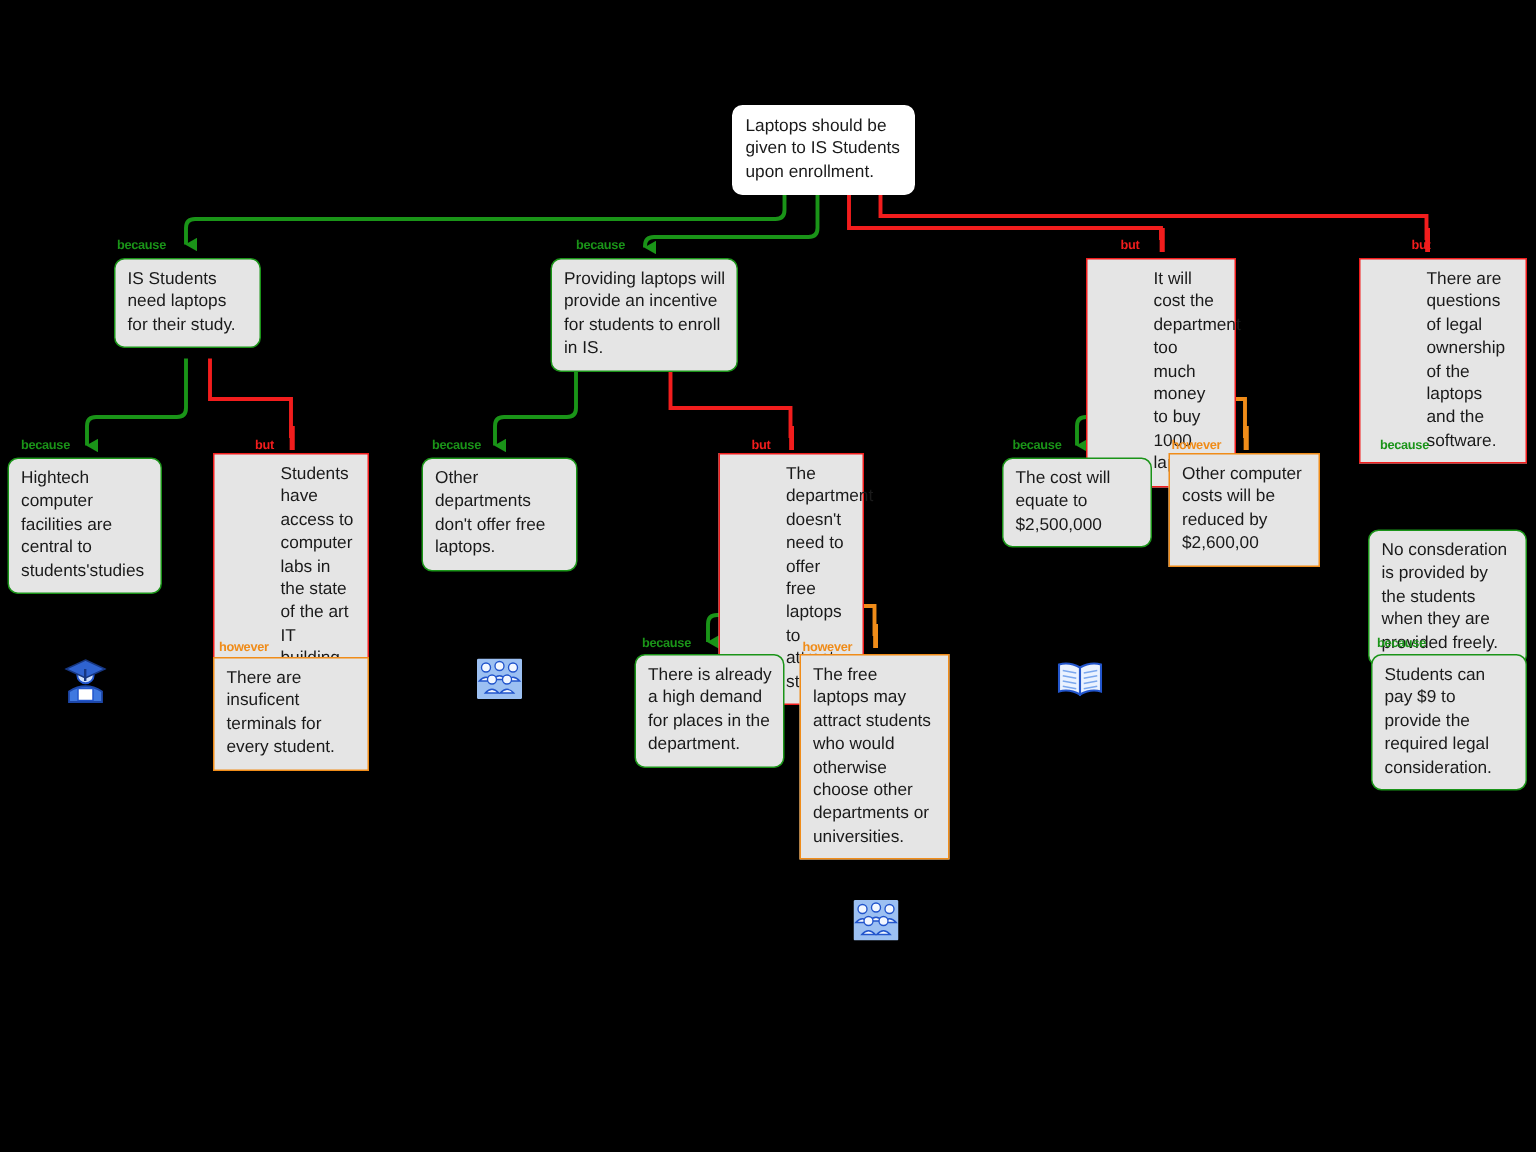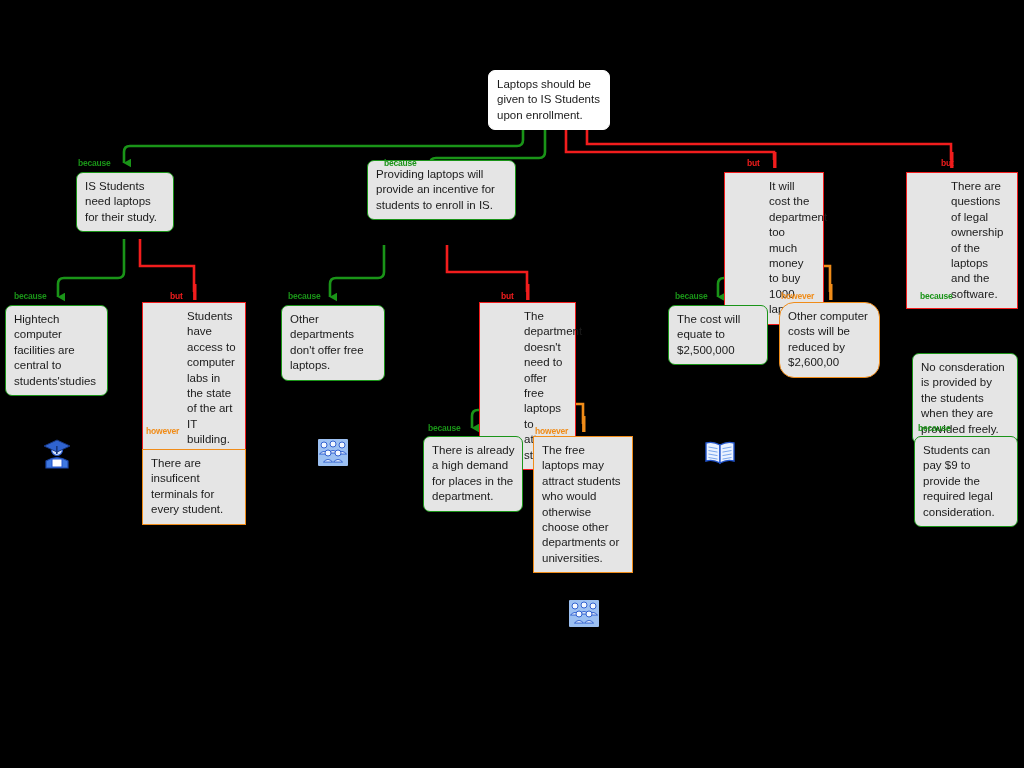--- a/index.html
+++ b/index.html
@@ -99,43 +99,43 @@
 
     <path d="M 963,254 L 963,272 L 963,297" fill="none" stroke="#1a9418" stroke-width="2.6" marker-end="url(#ah-green)"></path>
 
     <path d="M 963,389 L 963,410 L 963,428" fill="none" stroke="#1a9418" stroke-width="2.6" marker-end="url(#ah-green)"></path>
   </svg>
 
   <div class="node root" style="left:488px;top:70px;width:122px;">Laptops should be given to IS Students upon enrollment.</div>
 
   <div class="node green" style="left:76px;top:172px;width:98px;">IS Students need laptops for their study.</div>
 
-  <div class="node green" style="left:367px;top:160px;width:149px;">Providing laptops will provide an incentive for students to enroll in IS.</div>
+  <div class="node green" style="left:367px;top:172px;width:125px;">Providing laptops will provide an incentive for students to enroll in IS.</div>
 
   <div class="node red" style="left:724px;top:172px;width:100px;">It will cost the department too much money to buy 1000 laptops</div>
 
   <div class="node red" style="left:906px;top:172px;width:112px;">There are questions of legal ownership of the laptops and the software.</div>
 
   <div class="node green" style="left:5px;top:305px;width:103px;">Hightech computer facilities are central to students'studies</div>
 
   <div class="node red" style="left:142px;top:302px;width:104px;">Students have access to computer labs in the state of the art IT building.</div>
 
-  <div class="node orange" style="left:142px;top:438px;width:104px;margin-top:11px;">There are insuficent terminals for every student.</div>
+  <div class="node orange" style="left:142px;top:438px;width:104px;">There are insuficent terminals for every student.</div>
 
   <div class="node green" style="left:281px;top:305px;width:104px;">Other departments don't offer free laptops.</div>
 
   <div class="node red" style="left:479px;top:302px;width:97px;">The department doesn't need to offer free laptops to attract students.</div>
 
   <div class="node green" style="left:423px;top:436px;width:100px;">There is already a high demand for places in the department.</div>
 
   <div class="node orange" style="left:533px;top:436px;width:100px;">The free laptops may attract students who would otherwise choose other departments or universities.</div>
 
   <div class="node green" style="left:668px;top:305px;width:100px;">The cost will equate to $2,500,000</div>
 
-  <div class="node orange" style="left:779px;top:302px;width:101px;border-radius:15px;">Other computer costs will be reduced by $2,600,00</div>
+  <div class="node orange" style="left:779px;top:302px;width:101px;">Other computer costs will be reduced by $2,600,00</div>
 
   <div class="node green" style="left:912px;top:305px;width:106px;margin-top:48px;">No consderation is provided by the students when they are provided freely.</div>
 
   <div class="node green" style="left:914px;top:436px;width:104px;">Students can pay $9 to provide the required legal consideration.</div>
 
   <div class="conn-label green" style="left:78px;top:158px;">because</div>
   <div class="conn-label green" style="left:384px;top:158px;">because</div>
   <div class="conn-label red" style="left:747px;top:158px;">but</div>
   <div class="conn-label red" style="left:941px;top:158px;">but</div>
 

